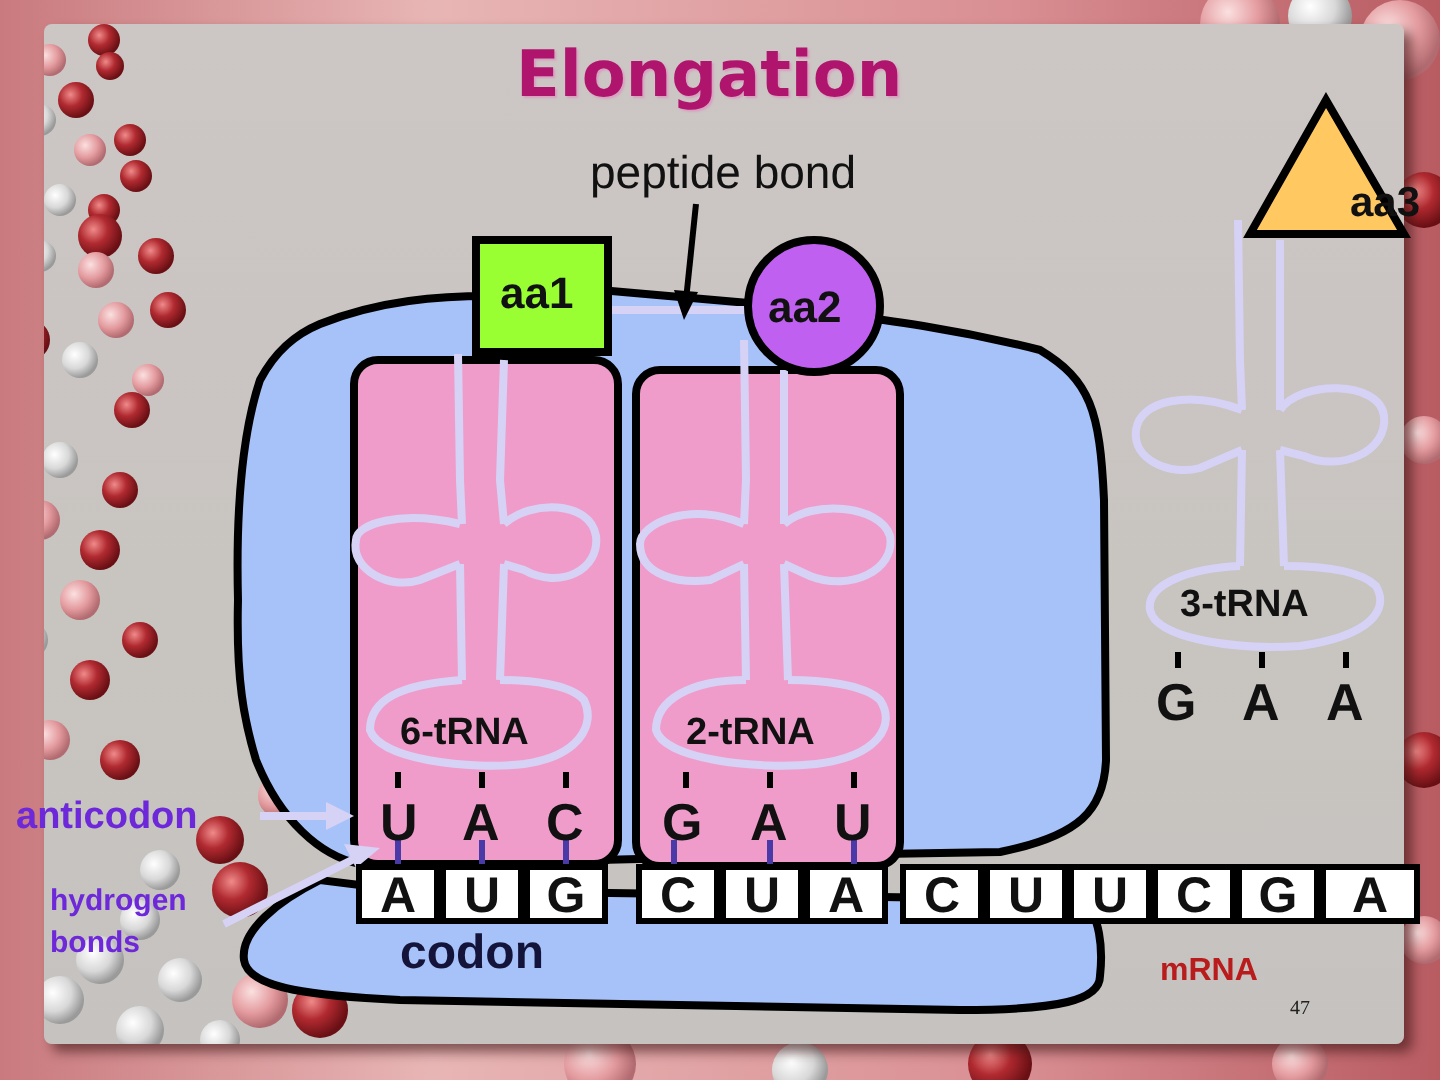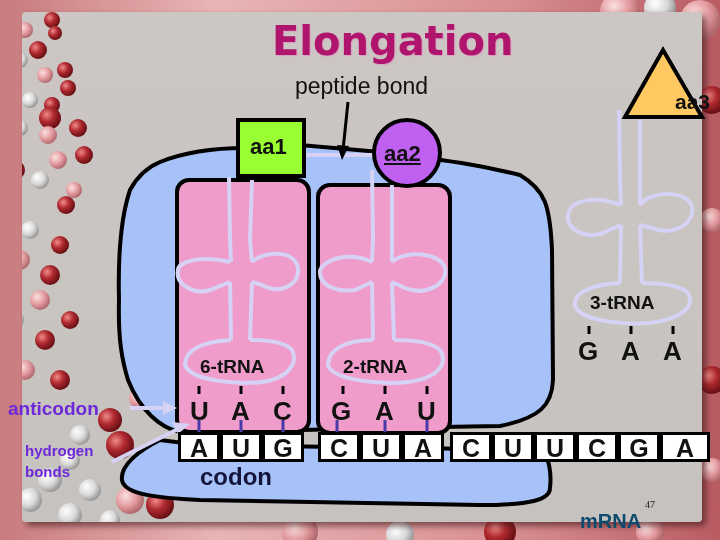--- a/index.html
+++ b/index.html
@@ -4,34 +4,34 @@
 <style>
   html, body { margin:0; padding:0; }
   body { width:720px; height:540px; overflow:hidden; position:relative;
          background: linear-gradient(90deg, #c97a7e 0%, #e8b5b5 30%, #d98f93 70%, #b85c62 100%);
          font-family: "Liberation Sans", sans-serif; }
   .bg-beads { position:absolute; left:0; top:0; width:720px; height:540px; }
   .slide { position:absolute; left:22px; top:12px; width:680px; height:510px;
            background: linear-gradient(180deg, #ccc6c4 0%, #c8c4c0 60%, #c6c2bf 100%);
            border-radius:4px; box-shadow: 4px 4px 6px rgba(60,20,20,0.6); overflow:hidden; }
   .slide-beads { position:absolute; left:-22px; top:-12px; }
-  .title { position:absolute; left:272px; top:18px; font-size:40px; font-weight:bold; color:#b0156e;
+  .title { position:absolute; left:258px; top:18px; font-size:32px; font-weight:bold; color:#b0156e;
            font-family:"DejaVu Sans", sans-serif; letter-spacing:0px; text-shadow:1px 1px 1px #d8a0c0; }
   .peptide-label { position:absolute; left:295px; top:73px; font-size:23px; font-weight:normal; color:#111; }
   svg.main { position:absolute; left:0; top:0; }
   .lbl { position:absolute; font-weight:bold; color:#111; }
   .aa-label { font-size:22px; }
   .trna-label { font-size:19px;text-align:right; }
   .base { font-size:26px; font-weight:bold; color:#111; position:absolute; }
   .mrna-cell { position:absolute; top:432px; width:42px; height:30px; background:#fff;
                border:3px solid #000; box-sizing:border-box; font-size:25px; font-weight:bold;
                text-align:center; line-height:26px; color:#111; }
   .side-label { position:absolute; font-weight:bold; color:#6d28d9; }
   .codon-label { position:absolute; left:200px; top:463px; font-size:24px; font-weight:bold; color:#14143a;text-align:center; }
-  .mrna-label { position:absolute; left:580px; top:477px; font-size:20px; font-weight:bold; color:#0c4a6e;margin-top:33px; }
+  .mrna-label { position:absolute; left:580px; top:477px; font-size:16px; font-weight:bold; color:#b91c1c; }
   .page-num { position:absolute; left:645px; top:499px; font-size:10px; color:#222; font-family:"Liberation Serif", serif; }
 </style>
 </head>
 <body>
 
 <svg class="bg-beads" width="720" height="540">
   <defs>
     <radialGradient id="red" cx="35%" cy="35%" r="65%">
         <stop offset="0" stop-color="#f08a8a"></stop>
         <stop offset="0.5" stop-color="#b02a30"></stop>
@@ -190,21 +190,21 @@
   <g>
     <line x1="112" y1="462" x2="180" y2="428" stroke="#d6d2f6" stroke-width="4"></line>
     <polygon points="172,422 190,424 178,434" fill="#d6d2f6"></polygon>
   </g>
 </svg>
 
 <div class="title">Elongation</div>
 <div class="peptide-label">peptide bond</div>
 
 <div class="lbl aa-label" style="left:250px;top:134px;">aa1</div>
-<div class="lbl aa-label" style="left:384px;top:141px;text-decoration:underline;">aa2</div>
+<div class="lbl aa-label" style="left:384px;top:141px;">aa2</div>
 <div class="lbl aa-label" style="left:643px;top:90px;font-size:21px;margin-left:32px;">aa3</div>
 
 <div class="lbl trna-label" style="left:200px;top:356px;">6-tRNA</div>
 <div class="lbl trna-label" style="left:343px;top:356px;">2-tRNA</div>
 <div class="lbl trna-label" style="left:590px;top:292px;">3-tRNA</div>
 
 <div class="base" style="left:190px;top:396px;">U</div>
 <div class="base" style="left:231px;top:396px;">A</div>
 <div class="base" style="left:273px;top:396px;">C</div>
 <div class="base" style="left:331px;top:396px;">G</div>

